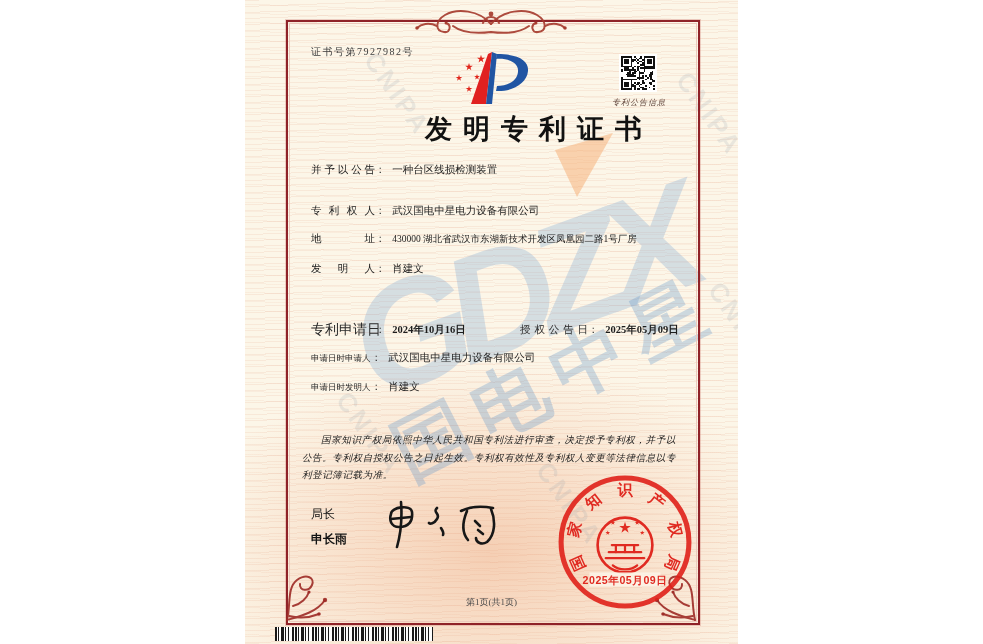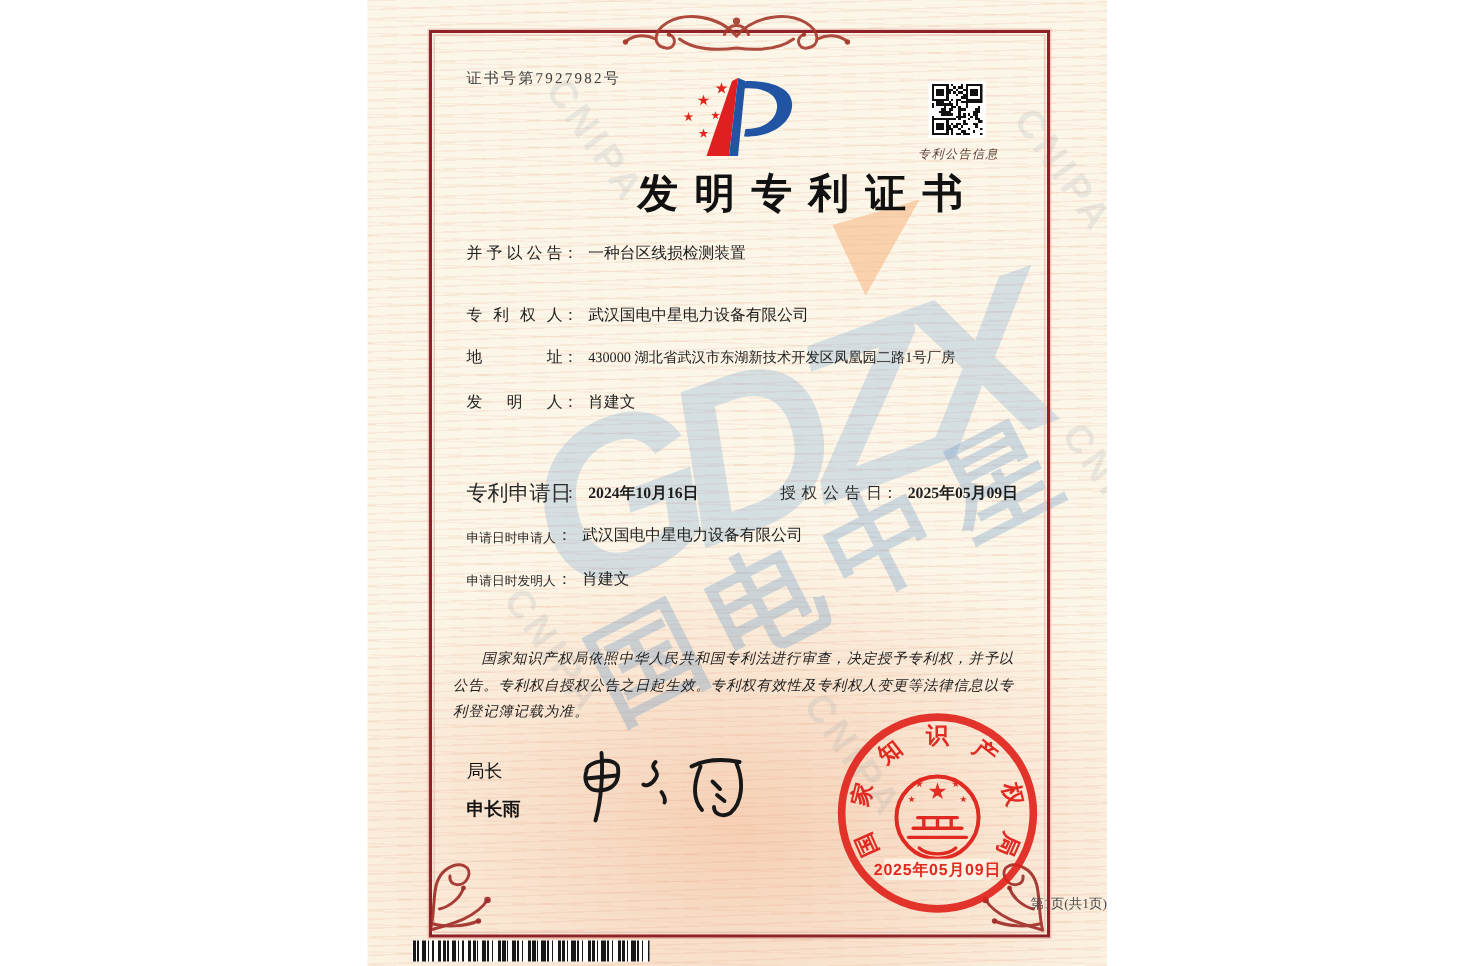--- a/index.html
+++ b/index.html
@@ -48,21 +48,21 @@
     font-family:"Liberation Sans","DejaVu Sans",sans-serif;color:#141414;}
   .signer-name{position:absolute;left:66px;top:531px;font-size:12px;font-weight:bold;
     font-family:"Liberation Sans","DejaVu Sans",sans-serif;color:#141414;}
   .signature{position:absolute;left:136px;top:495px;width:128px;height:56px;}
   .seal{position:absolute;left:310px;top:472px;width:140px;height:140px;opacity:.95;}
   .seal-char{font-size:15px;font-weight:bold;fill:#df2119;text-anchor:middle;
     font-family:"Liberation Serif",serif;}
   .seal-date{font-size:10.5px;font-weight:bold;fill:#df2119;text-anchor:middle;
     font-family:"Liberation Sans",sans-serif;letter-spacing:.5px;}
   
-  .pagenum{position:absolute;left:0;top:596px;width:100%;text-align:right;font-size:9px;color:#4a4a4a;}
+  .pagenum{position:absolute;left:0;top:596px;width:100%;text-align:center;font-size:9px;color:#4a4a4a;}
   .barcode{position:absolute;left:30px;top:627px;width:158px;height:14px;background:#fdfdfd;
     background-image:repeating-linear-gradient(90deg,
       #181818 0 2px,#fdfdfd 2px 3px,#181818 3px 4px,#fdfdfd 4px 6px,
       #181818 6px 9px,#fdfdfd 9px 10px,#181818 10px 11px,#fdfdfd 11px 13px,
       #181818 13px 14px,#fdfdfd 14px 17px,#181818 17px 19px,#fdfdfd 19px 20px);}
   
   .wm-cnipa{font-family:"Liberation Sans",sans-serif;font-weight:bold;font-size:26px;
     fill:#8a9aa8;opacity:.16;letter-spacing:3px;}
   .wm-gdzx{font-family:"Liberation Sans",sans-serif;font-weight:bold;font-style:italic;
     font-size:150px;fill:#7fa8d4;opacity:.30;letter-spacing:-18px;}

